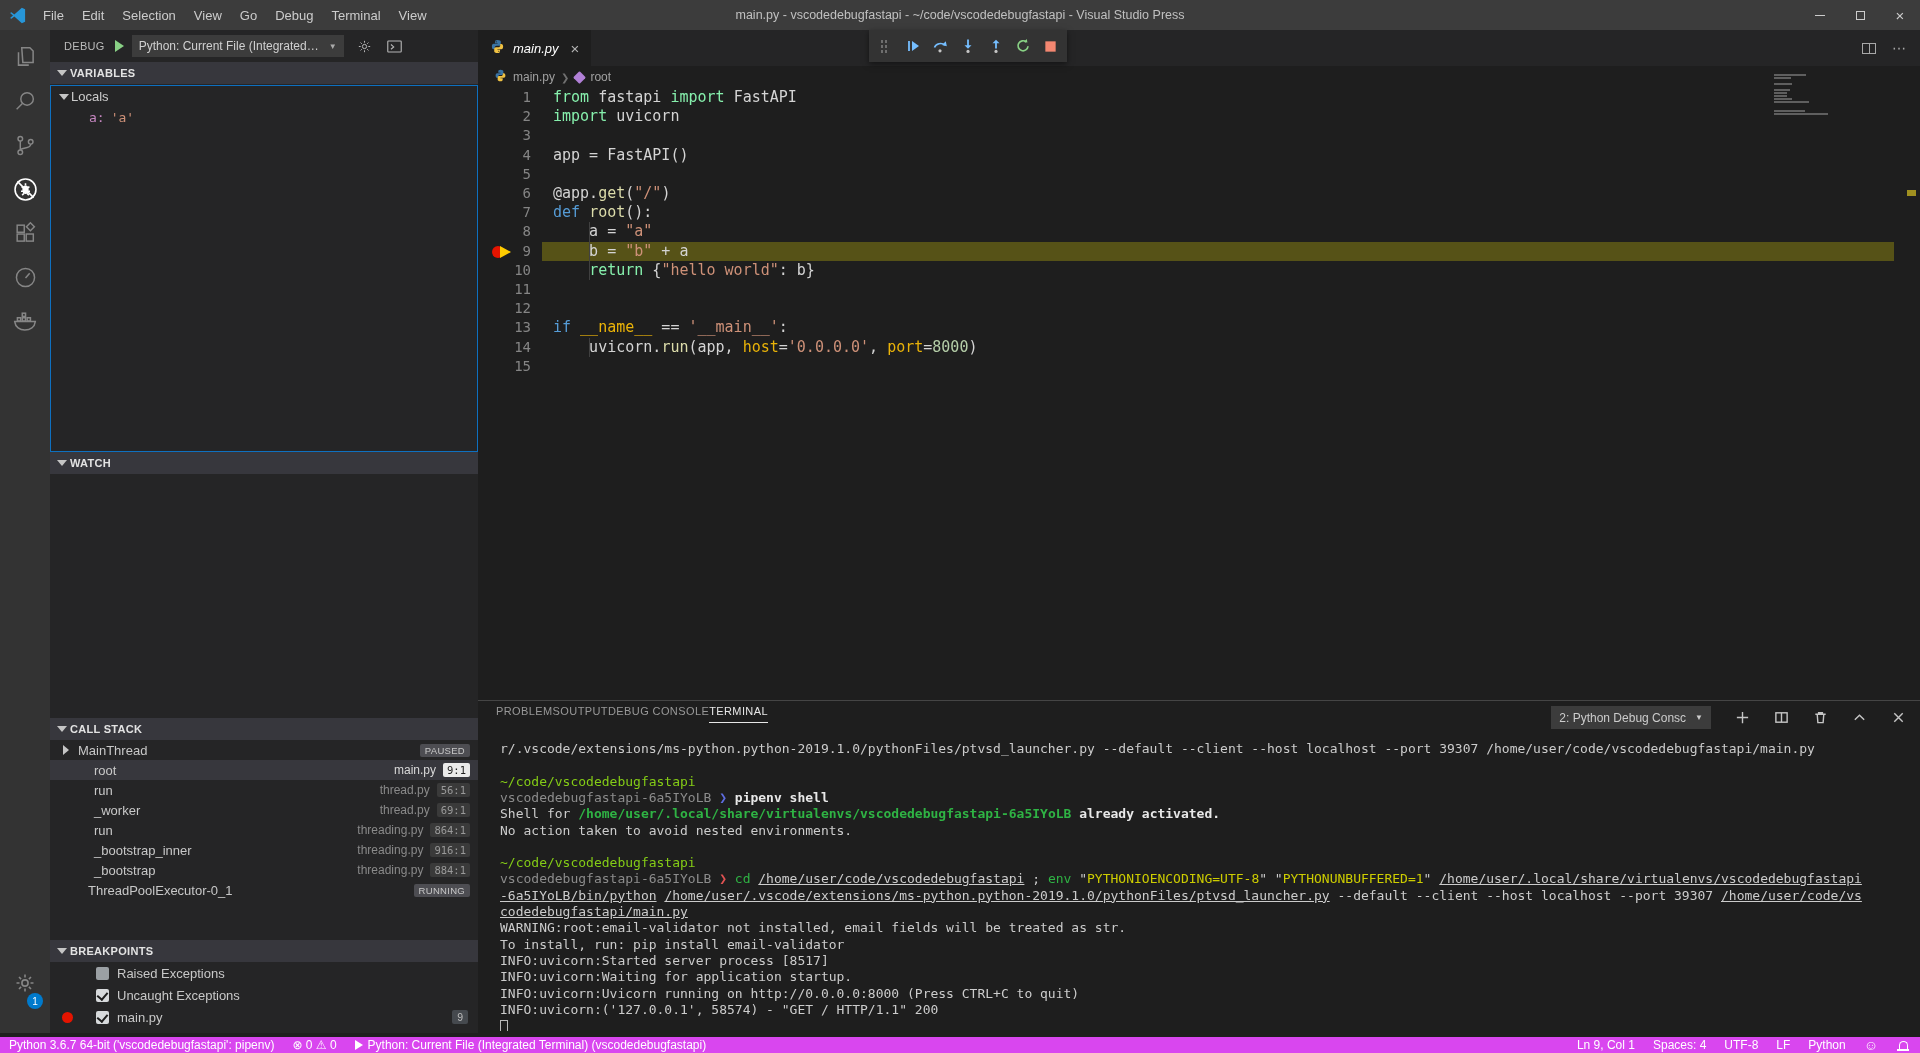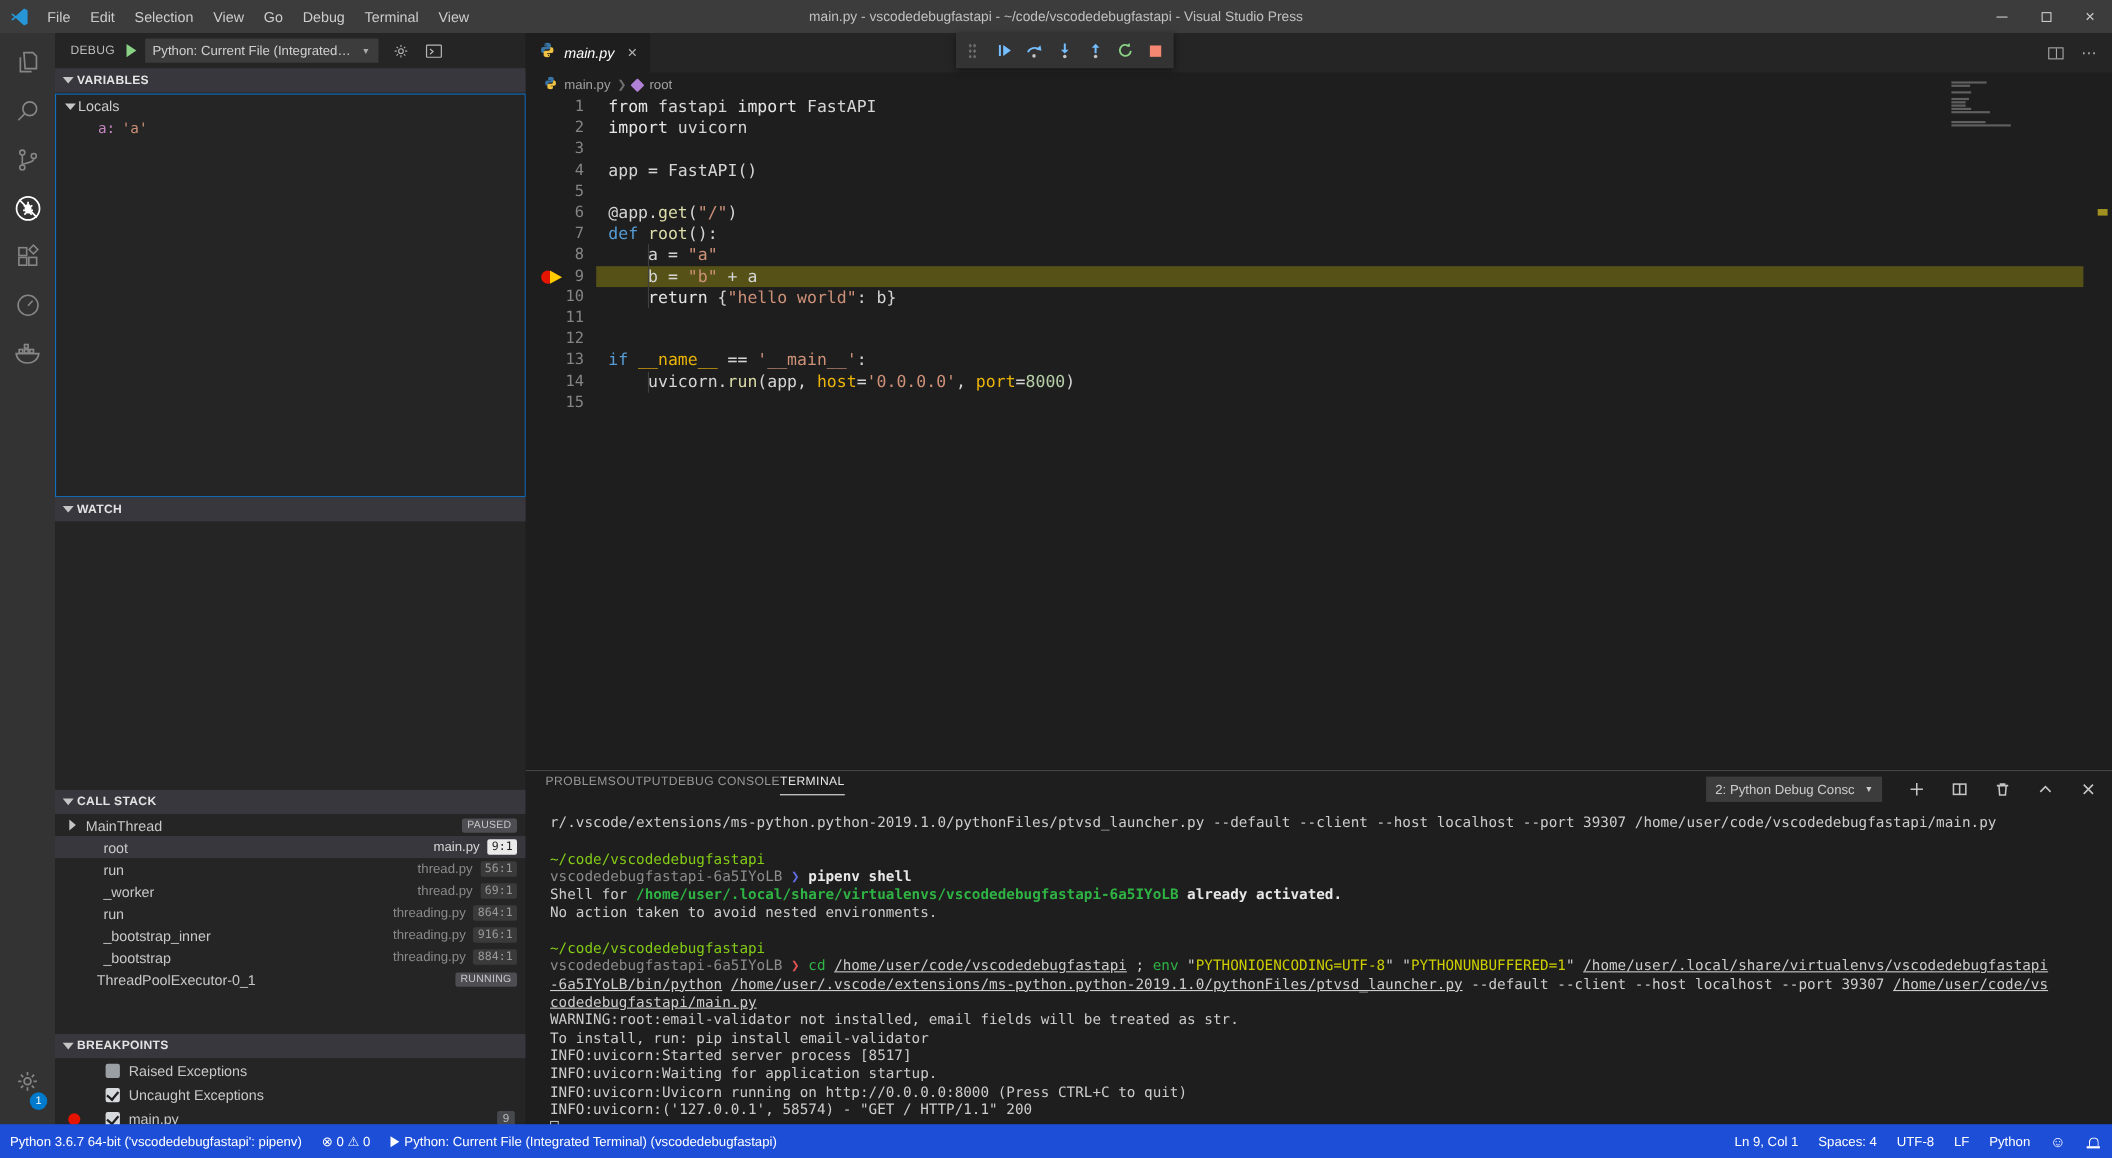--- a/index.html
+++ b/index.html
@@ -86,21 +86,21 @@
   .bc-symbol{width:9px;height:9px;background:#b180d7;transform:rotate(45deg);border-radius:1px}
 
   .code-area{position:absolute;top:58px;left:0;right:0;height:612px;font-family:"DejaVu Sans Mono",monospace;font-size:15px}
   .gutter-num{position:absolute;left:0;width:53px;text-align:right;color:#858585;font-size:14px;height:19.2px;line-height:19.2px}
   .code-line{position:absolute;left:75px;height:19.2px;line-height:19.2px;white-space:pre}
   .hl-line{position:absolute;left:64px;right:26px;height:19.2px;background:#565217}
   .indent-guide{position:absolute;width:1px;background:#404040}
   .bp-marker{position:absolute;left:14px;width:12px;height:12px;border-radius:50%;background:#e51400}
   .bp-arrow{position:absolute;left:22px;width:0;height:0;border-left:11px solid #ffcc00;border-top:6px solid transparent;border-bottom:6px solid transparent}
 
-  .c-def{color:#d4d4d4}.c-kw{color:#569cd6}.c-ctrl{color:#e5e5e5}.c-str{color:#ce9178}
+  .c-def{color:#d4d4d4}.c-kw{color:#569cd6}.c-ctrl{color:#86efac}.c-str{color:#ce9178}
   .c-num{color:#b5cea8}.c-fn{color:#dcdcaa}.c-param{color:#eab308}
 
   .minimap{position:absolute;top:44px;right:88px;width:60px;height:48px}
   .mm-bar{position:absolute;height:2px;background:#6f6f6f;opacity:.8}
   .ruler-mark{position:absolute;right:4px;top:160px;width:9px;height:6px;background:#a09020}
 
   
   .panel{position:absolute;top:670px;left:0;right:0;height:333px;background:#1e1e1e;border-top:1px solid #454545}
   .panel-tabs{height:34px;display:flex;align-items:flex-start;padding-left:18px;}
   .ptab{font-size:11px;letter-spacing:.4px;color:#989898;position:relative;padding:4px 0}
@@ -113,21 +113,21 @@
 
   .terminal{position:absolute;top:40px;left:22px;right:8px;bottom:2px;font-family:"DejaVu Sans Mono",monospace;font-size:13px;overflow:hidden}
   .tline{position:absolute;left:0;height:16.3px;line-height:16.3px;white-space:pre}
   .s-def{color:#cccccc}.s-blue{color:#84cc16}.s-grey{color:#8c8c8c}
   .s-green{color:#2fb344}.s-greenb{color:#2fb344;font-weight:bold}
   .s-yellow{color:#cdcd00}.s-pblue{color:#5e6ce0;font-weight:bold}.s-pred{color:#e05252;font-weight:bold}
   .s-link{color:#cccccc;text-decoration:underline}.s-bold{color:#e8e8e8;font-weight:bold}
   .cursor-box{display:inline-block;width:8px;height:14px;border:1px solid #b9b9b9;vertical-align:middle}
 
   
-  .statusbar{position:absolute;left:0;right:0;bottom:0;height:31px;background:#1d4ed8;display:flex;align-items:center;color:#ffffff;font-size:12px}
+  .statusbar{position:absolute;left:0;right:0;bottom:0;height:16px;background:#d946ef;display:flex;align-items:center;color:#ffffff;font-size:12px}
   .sb-item{padding:0 9px;display:flex;align-items:center;gap:5px;white-space:nowrap}
   .sb-right{margin-left:auto;display:flex;align-items:center}
   .sb-play{width:0;height:0;border-left:8px solid #fff;border-top:5px solid transparent;border-bottom:5px solid transparent}
   .bell{width:9px;height:8px;border:1.4px solid #fff;border-bottom:none;border-radius:5px 5px 0 0;position:relative;margin:0 3px}
   .bell::after{content:"";position:absolute;left:-3px;bottom:-2px;width:12px;height:1.6px;background:#fff}
 </style>
 </head>
 <body>
 
 <div class="menubar">

